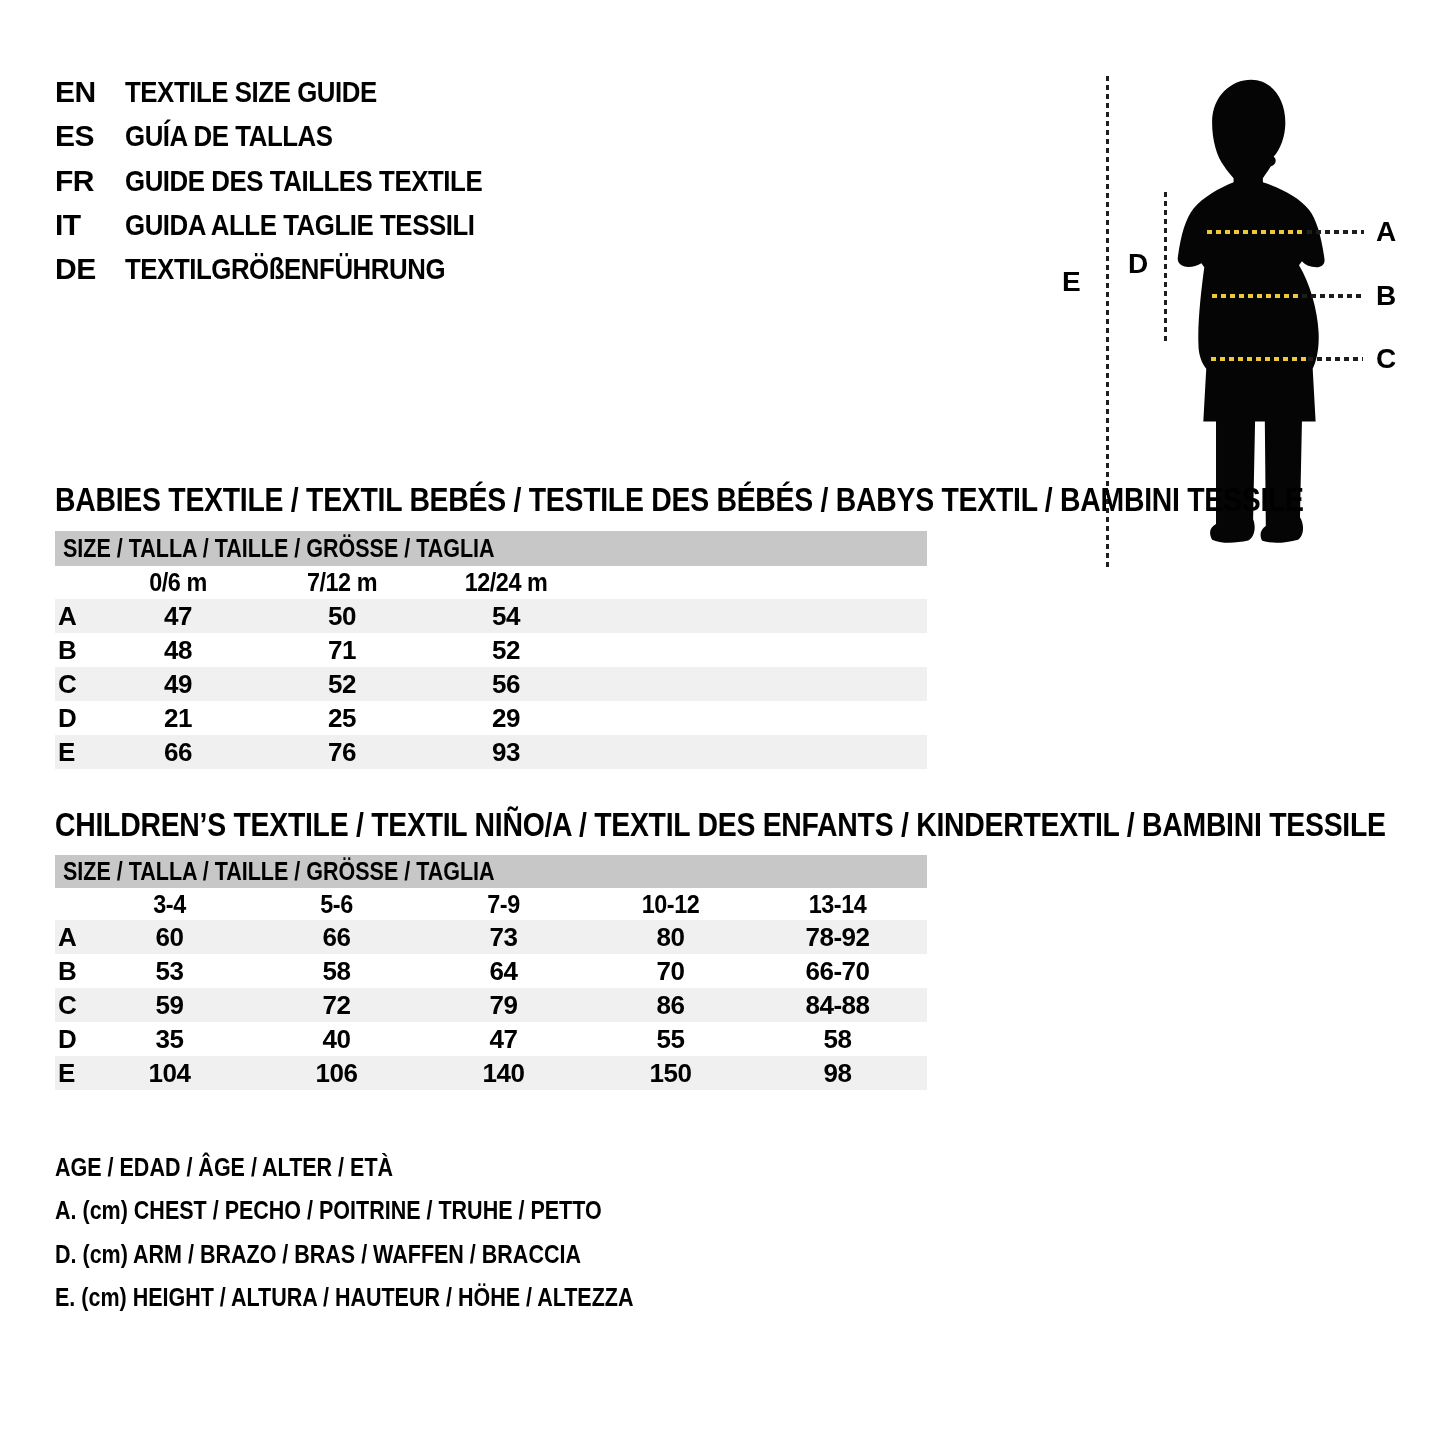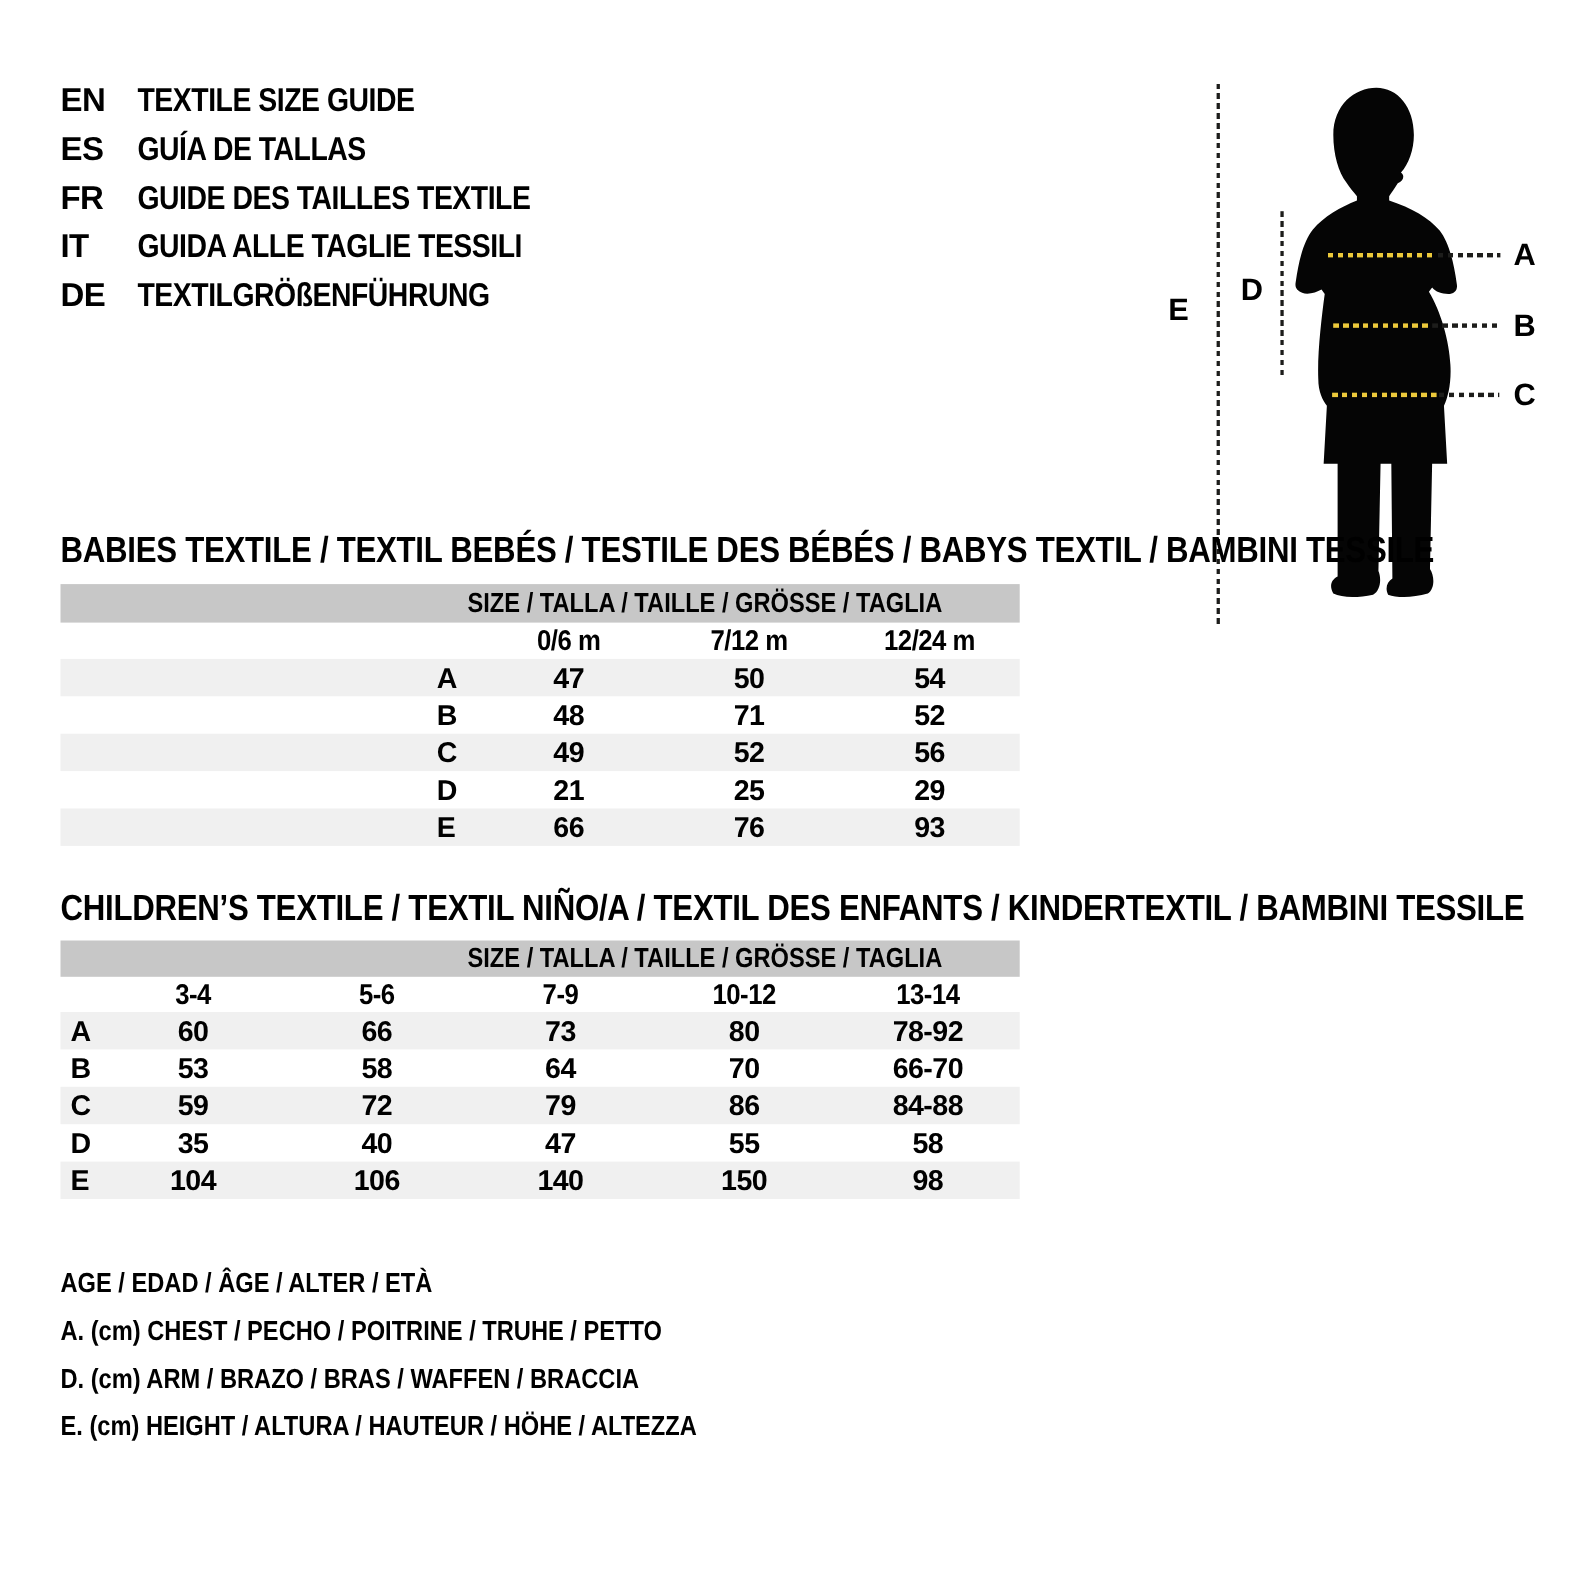--- a/index.html
+++ b/index.html
@@ -17,23 +17,23 @@
   .lrow{display:flex;height:44.3px;line-height:44.3px;font-size:30px;font-weight:bold;letter-spacing:-0.5px;}
   .lcode{width:70px;}
 
   
   .dot-h{height:4px;background-image:repeating-linear-gradient(90deg,var(--c) 0 5px,transparent 5px 9px);}
   .dot-v{width:3px;background-image:repeating-linear-gradient(180deg,#1d1d1b 0 5px,transparent 5px 9px);}
   .mlabel{font-size:28px;font-weight:bold;line-height:28px;}
 
   
   .sec-title{font-size:33px;font-weight:bold;letter-spacing:-0.3px;}
-  .band{background:#c7c7c7;width:872px;text-align:right;}
+  .band{background:#c7c7c7;width:872px;}
   .band-inner{padding-left:8px;font-size:25px;font-weight:bold;}
-  .trow{display:flex;width:872px;align-items:center;justify-content:flex-end;}
+  .trow{display:flex;width:872px;align-items:center;}
   .trow.striped{background:#f0f0f0;}
   .rlabel{font-size:26px;font-weight:bold;padding-left:3px;letter-spacing:-0.5px;}
   .cell{text-align:center;font-size:26px;font-weight:bold;letter-spacing:-0.5px;}
   .b .rlabel{width:38px;}
   .b .cell{width:164px;}
   .c .rlabel{width:28px;}
   .c .cell{width:167px;}
 
   
   .legend-line{line-height:43.4px;font-size:25px;font-weight:bold;}

